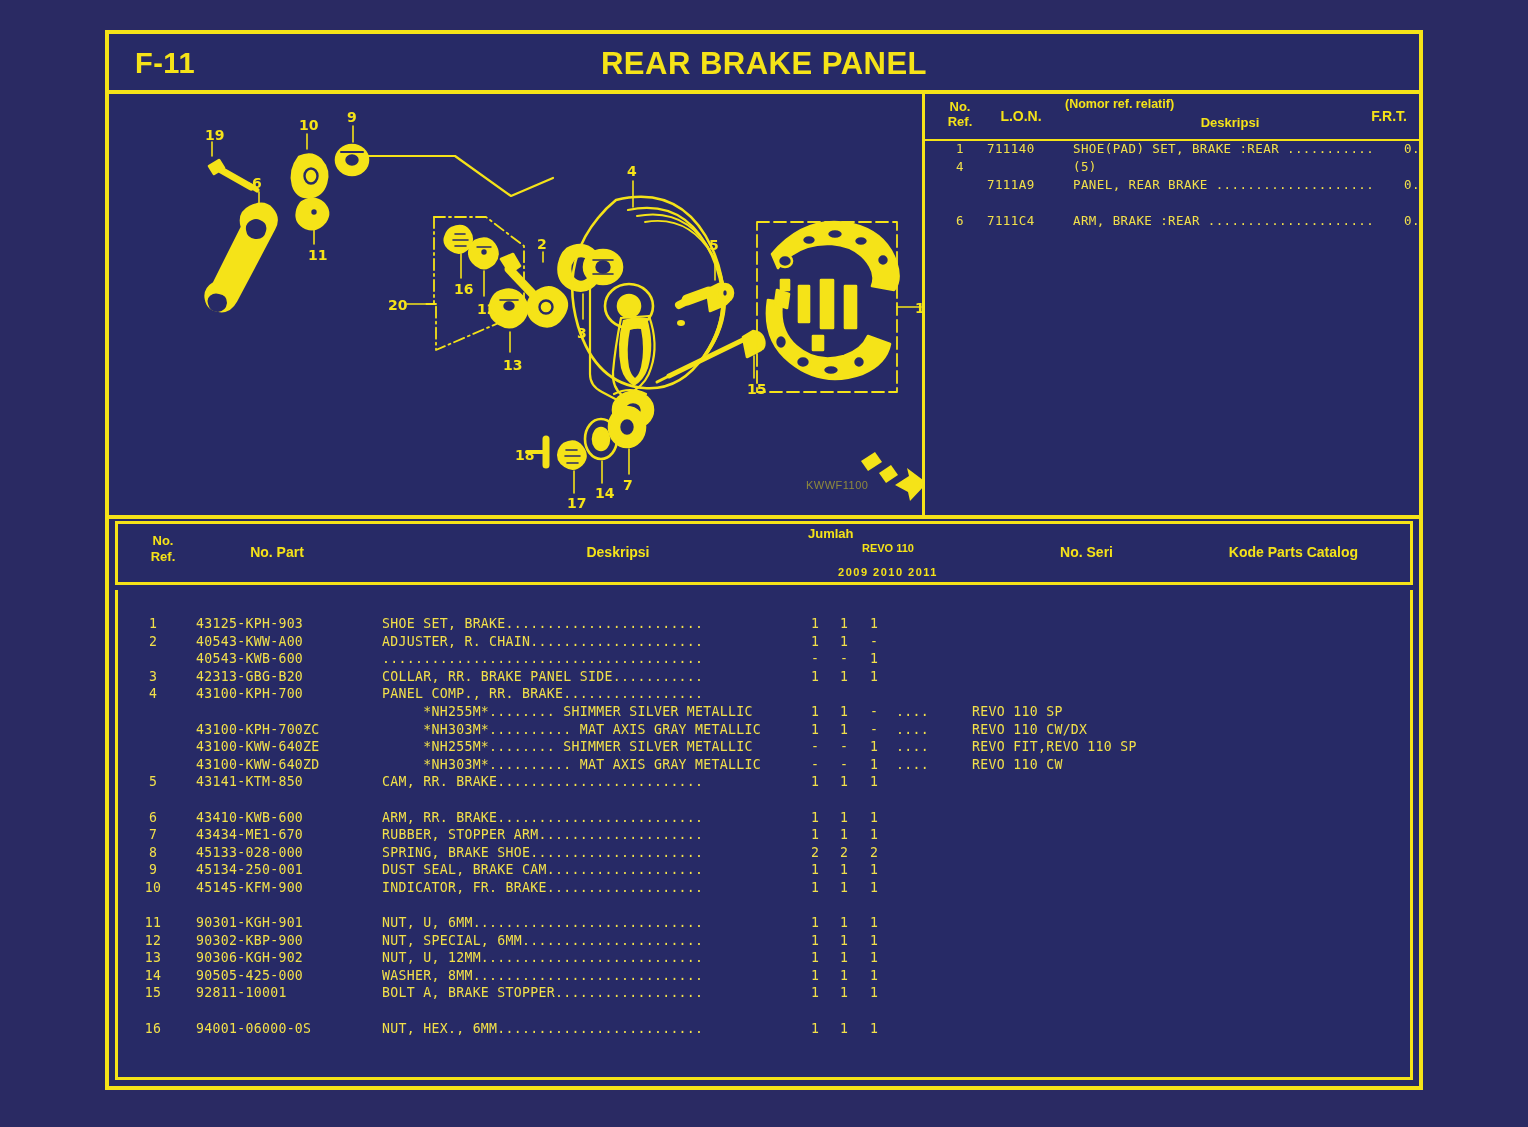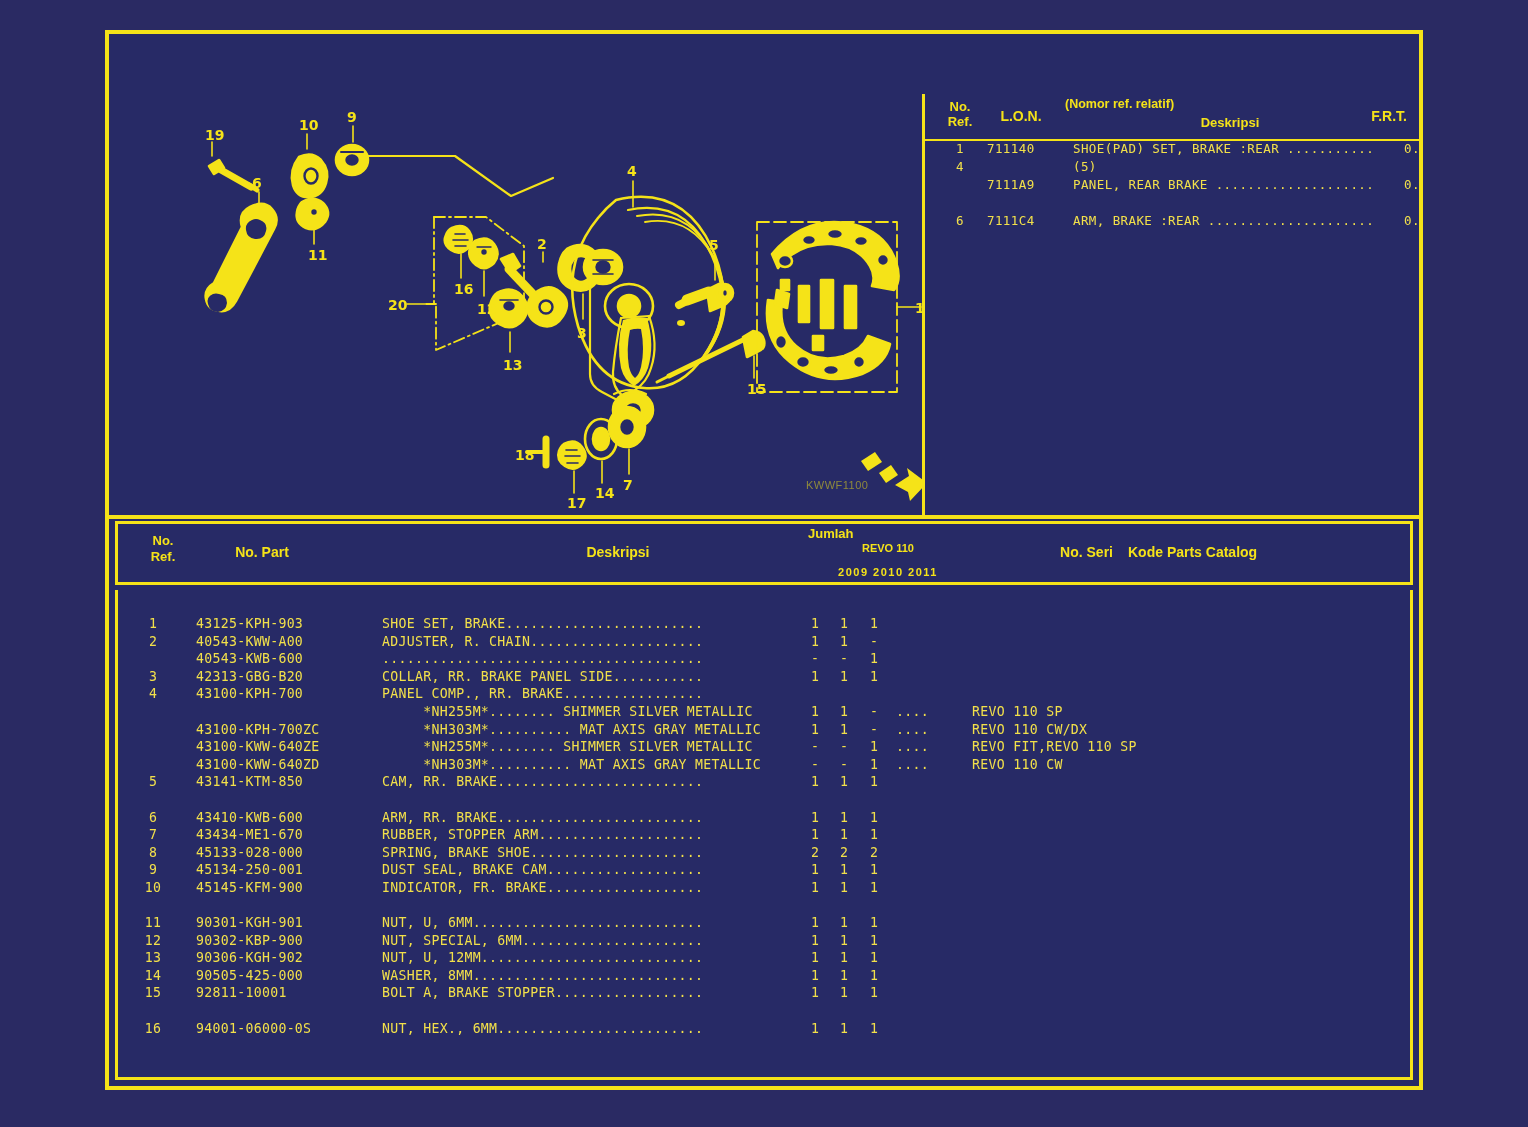--- a/index.html
+++ b/index.html
@@ -194,21 +194,21 @@
   .mth-ref {
     position: absolute;
     left: 22px; top: 9px;
     width: 46px;
     text-align: center;
     font-size: 13px; font-weight: bold; color: #f5e318;
     line-height: 16px;
   }
   .mth-part {
     position: absolute;
-    left: 79px; top: 20px;
+    left: 94px; top: 20px;
     width: 130px;
     text-align: center;
     font-size: 14px; font-weight: bold; color: #f5e318;
   }
   .mth-desk {
     position: absolute;
     left: 350px; top: 20px;
     width: 300px;
     text-align: center;
     font-size: 14px; font-weight: bold; color: #f5e318;
@@ -238,21 +238,21 @@
     position: absolute;
     left: 855px; top: 20px;
     width: 140px;
     text-align: right;
     font-size: 14px; font-weight: bold; color: #f5e318;
   }
   .mth-kode {
     position: absolute;
     left: 1010px; top: 20px;
     width: 230px;
-    text-align: left;
+    text-align: right;
     font-size: 14px; font-weight: bold; color: #f5e318;
   }
 
   
   .mt-body {
     position: absolute;
     left: 6px;
     top: 556px;
     right: 6px;
     bottom: 6px;
@@ -305,20 +305,24 @@
     left: 820px;
     white-space: pre;
     margin-left: 34px;
   }
 </style>
 </head>
 <body>
 
 <div id="sheet">
 
+  <div class="titlebar">
+    <div class="sheet-code">F-11</div>
+    <div class="sheet-title">REAR BRAKE PANEL</div>
+  </div>
 
   <div class="upper">
 
     <div class="illus-pane">
       <svg class="illus-svg" width="816" height="420" viewBox="0 0 816 420">
         <g fill="none" stroke="#f5e318" stroke-width="2.6" stroke-linejoin="round" stroke-linecap="round">
 
           <g>
             <path d="M100 72 l10 -6 l5 8 l-10 6 z" fill="#f5e318"></path>
             <path d="M112 76 l30 17" stroke-width="7"></path>

